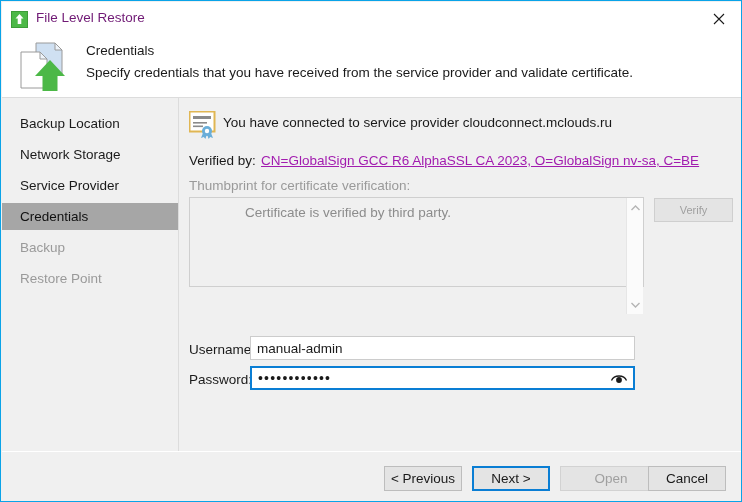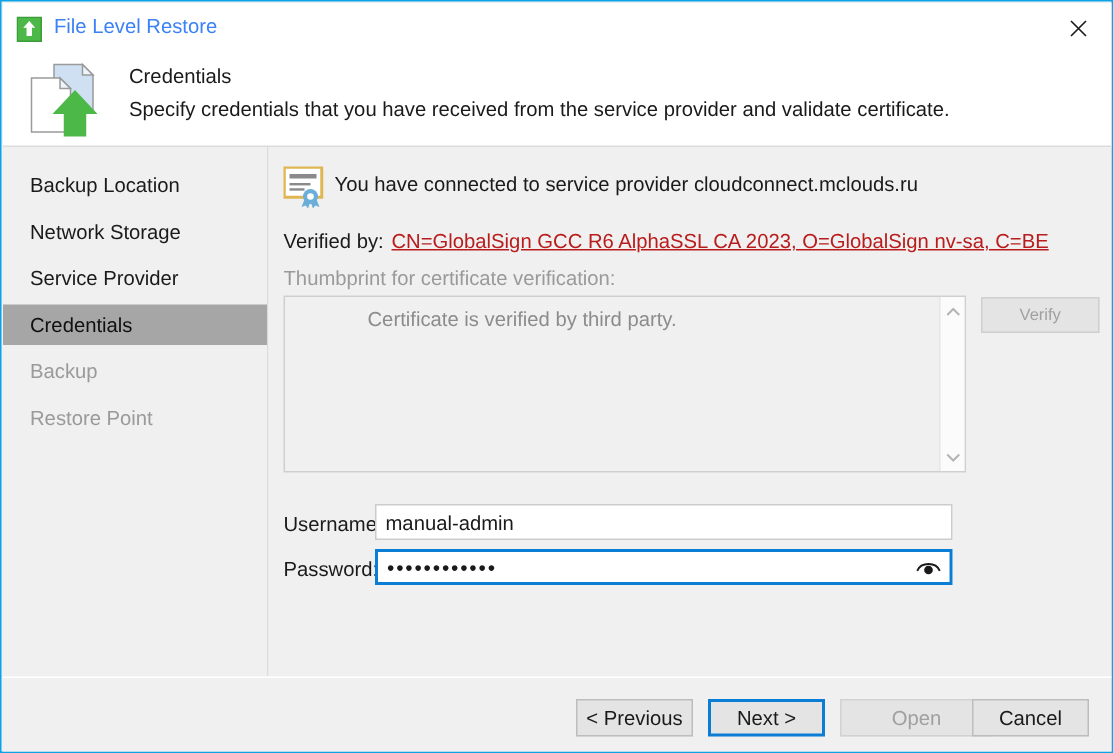--- a/index.html
+++ b/index.html
@@ -31,21 +31,21 @@
   }
   #title-icon {
     position: absolute;
     left: 9px; top: 9px;
     width: 17px; height: 17px;
   }
   #title-text {
     position: absolute;
     left: 34px; top: 8px;
     font-size: 13.5px;
-    color: #3b82f6;
+    color: #701a75;
     white-space: nowrap;
   }
   #close-btn {
     position: absolute;
     right: 0px; top: 0px;
     width: 46px; height: 34px;
     display: flex;
     align-items: center;
     justify-content: center;
     cursor: default;
@@ -130,35 +130,35 @@
   #verified-label {
     position: absolute;
     left: 10px; top: 55px;
     font-size: 13.5px;
     color: #1a1a1a;
   }
   #verified-link {
     position: absolute;
     left: 82px; top: 55px;
     font-size: 13.5px;
-    color: #b91c1c;
+    color: #a21caf;
     text-decoration: underline;
     cursor: pointer;
     white-space: nowrap;
   }
   #thumb-label {
     position: absolute;
     left: 10px; top: 80px;
     font-size: 13.5px;
     color: #9a9a9a;
   }
   #thumb-box {
     position: absolute;
     left: 10px; top: 99px;
-    width: 455px; height: 118px;
+    width: 455px; height: 90px;
     background: #f0f0f0;
     border: 1px solid #cfcfcf;
     box-sizing: border-box;
   }
   #thumb-text {
     position: absolute;
     left: 55px; top: 7px;
     font-size: 13.5px;
     color: #8c8c8c;
     white-space: nowrap;

